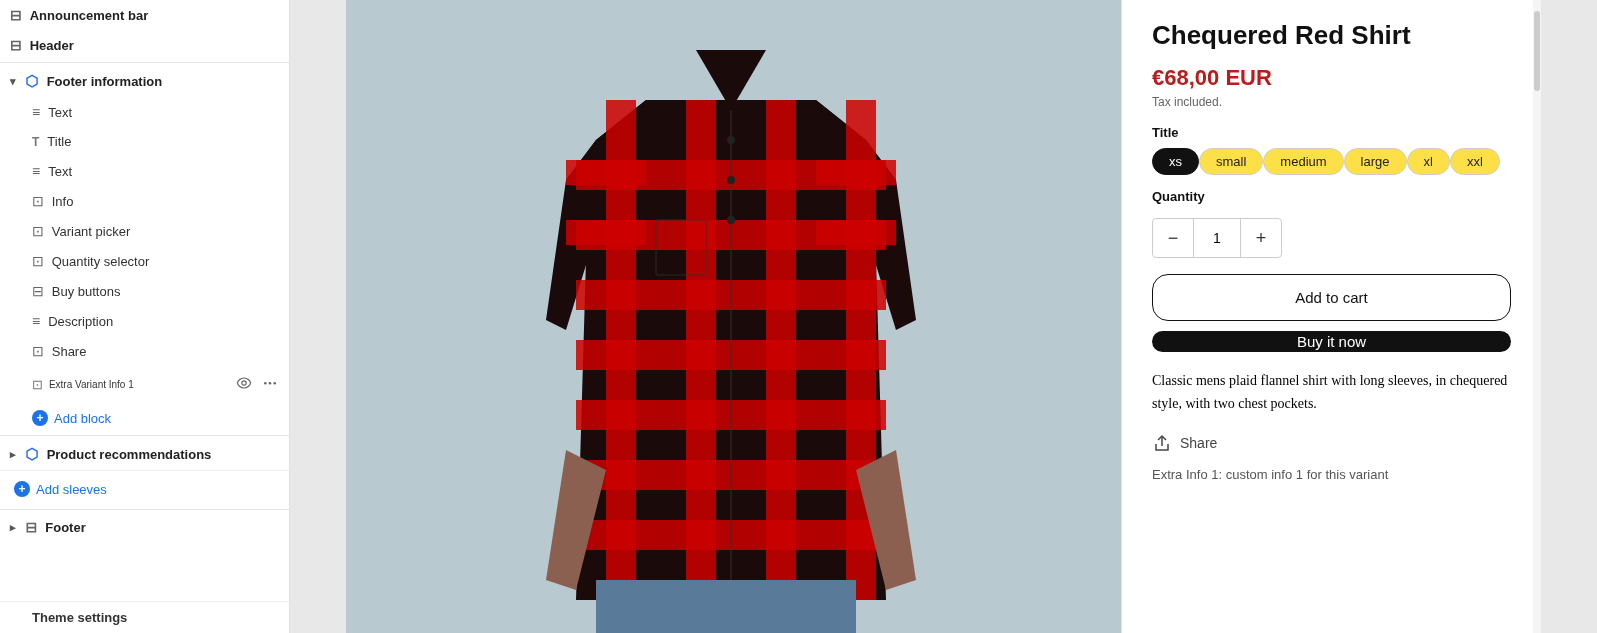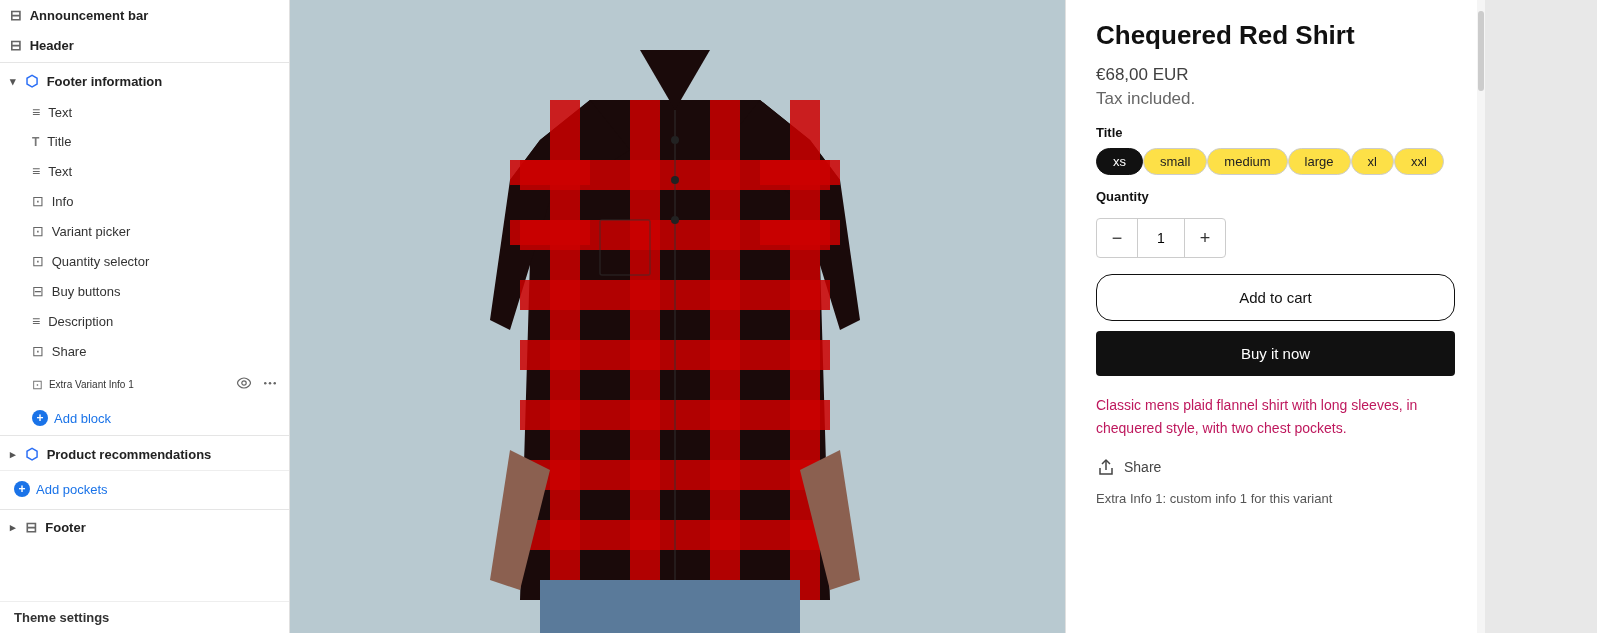--- a/index.html
+++ b/index.html
@@ -48,21 +48,21 @@
       padding: 10px 12px 10px 14px;
       gap: 6px;
       color: #1a73e8;
       font-weight: 500;
       cursor: pointer;
       font-size: 13px;
       border-top: 1px solid #eee;
     }
 
     .theme-settings {
-      padding: 8px 14px;
+      padding: 8px 32px;
       font-size: 13px;
       font-weight: 600;
       color: #333;
       border-top: 1px solid #eee;
       margin-top: auto;
     }
 
     .extra-variant-row {
       display: flex;
       align-items: center;
@@ -98,20 +98,21 @@
       border-top: 1px solid #e5e5e5;
       margin: 2px 0;
     }
 
     
     .main-content {
       flex: 1;
       display: flex;
       overflow: hidden;
       background: #e8e8e8;
+      justify-content: center;
     }
 
     .product-image-container {
       width: 775px;
       background: #c8d8e0;
       display: flex;
       align-items: center;
       justify-content: center;
       overflow: hidden;
       position: relative;
@@ -155,26 +156,26 @@
       font-weight: 700;
       color: #111;
       margin-bottom: 14px;
       line-height: 1.2;
     }
 
     .price-row {
       margin-bottom: 4px;
     }
     .price {
-      font-size: 17px;
-      font-weight: 400;
-      color: #404040;
+      font-size: 22px;
+      font-weight: 700;
+      color: #b91c1c;
     }
     .tax-note {
-      font-size: 17px;
+      font-size: 12px;
       color: #666;
       margin-bottom: 16px;
     }
 
     .variant-label {
       font-size: 13px;
       font-weight: 600;
       color: #111;
       margin-bottom: 8px;
     }
@@ -247,36 +248,37 @@
       font-size: 15px;
       font-weight: 500;
       cursor: pointer;
       margin-bottom: 10px;
       color: #111;
     }
 
     .buy-now-btn {
       display: block;
       width: 100%;
-      padding: 14px;
+      padding: 2px;
       background: #111;
       border: none;
-      border-radius: 4px;
+      border-radius: 12px;
       font-size: 15px;
       font-weight: 500;
       cursor: pointer;
       color: #fff;
       margin-bottom: 18px;
     }
 
     .description-text {
       font-size: 14px;
-      color: #be185d;
+      color: #000000;
       line-height: 1.6;
       margin-bottom: 18px;
+      font-family: Liberation Serif, serif;
     }
 
     .share-row {
       display: flex;
       align-items: center;
       gap: 8px;
       font-size: 14px;
       color: #444;
       cursor: pointer;
       margin-bottom: 14px;
@@ -386,21 +388,21 @@
   <hr class="section-divider">
 
   <div class="sidebar-item top-level">
     <span class="chevron">▸</span>
     <span style="color:#2a6ef5; font-size:15px;">⬡</span>
     <span>Product recommendations</span>
   </div>
 
   <div class="add-section-row">
     <div class="blue-circle-plus">+</div>
-    <span>Add pockets</span>
+    <span>Add sleeves</span>
   </div>
 
   <hr class="section-divider">
 
   <div class="sidebar-item top-level">
     <span class="chevron">▸</span>
     <span class="icon">⊟</span>
     <span>Footer</span>
   </div>
 

